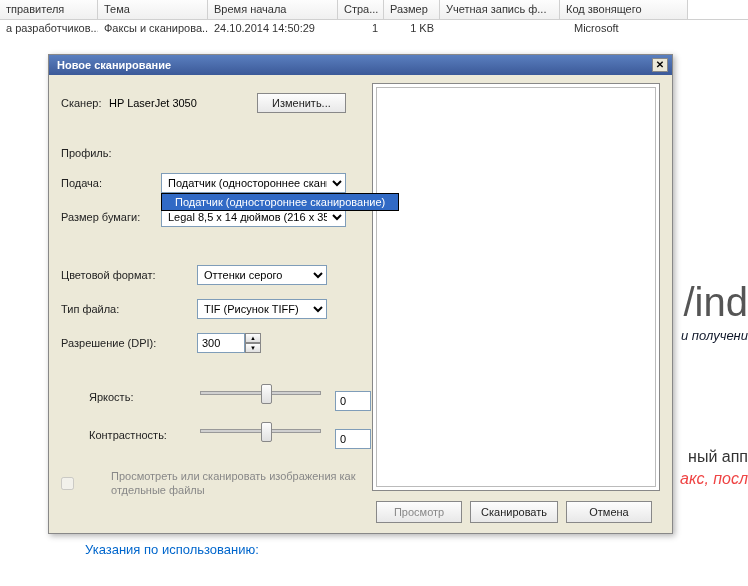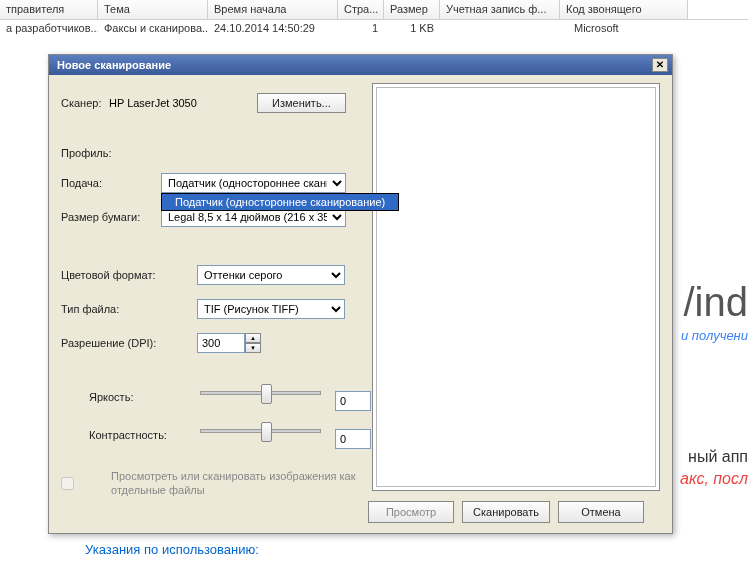--- a/index.html
+++ b/index.html
@@ -4,56 +4,56 @@
 <style>
 * { box-sizing: border-box; margin: 0; padding: 0; }
 body { font-family: Tahoma, Arial, sans-serif; font-size: 11px; background: #fff; overflow: hidden; width: 748px; height: 586px; position: relative; }
 .bg-window { position: absolute; top: 0; left: 0; right: 0; background: #fff; }
 .table-header { display: flex; background: #fff; border-bottom: 1px solid #d0d0d0; height: 20px; }
 .th { padding: 3px 6px; border-right: 1px solid #d0d0d0; background: linear-gradient(#fdfdfd,#f0f0f0); color: #333; white-space: nowrap; overflow: hidden; }
 .table-row { display: flex; background: #fff; height: 18px; }
 .td { padding: 2px 6px; color: #333; white-space: nowrap; overflow: hidden; }
 .bg-text { position: absolute; right: 0; color: #333; }
 .bg-brand { top: 280px; font-size: 40px; color: #555; }
-.bg-sub { top: 328px; font-size: 13px; font-style: italic; color: #3b82f6; }
+.bg-sub { top: 328px; font-size: 13px; font-style: italic; color: #0f172a; }
 .bg-line1 { top: 448px; font-size: 16px; color: #333; }
 .bg-line2 { top: 470px; font-size: 16px; font-style: italic; color: #ef4444; margin-left: 8px; }
 .instructions { position: absolute; left: 85px; top: 542px; color: #0066cc; font-size: 13px; }
 .dialog { position: absolute; left: 48px; top: 54px; width: 625px; height: 480px; background: #ece9d8; border: 1px solid #888; box-shadow: 2px 2px 6px rgba(0,0,0,0.3); }
 .titlebar { height: 20px; background: linear-gradient(#5a7fbf,#3b5998); color: #fff; display: flex; align-items: center; padding: 0 4px 0 8px; font-size: 11px; font-weight: bold; }
 .titlebar .spacer { flex: 1; }
 .close-btn { width: 16px; height: 14px; background: #ece9d8; border: 1px solid #888; color: #000; font-size: 10px; text-align: center; line-height: 11px; cursor: pointer; }
 .dialog-body { padding: 18px 12px 10px 12px; position: relative; height: calc(100% - 20px); }
 .left-pane { width: 310px; float: left; }
 .preview { position: absolute; right: 12px; top: 8px; width: 288px; height: 408px; border: 1px solid #888; background: #fff; padding: 3px; }
 .preview-inner { width: 100%; height: 100%; border: 1px solid #bbb; }
 .row { display: flex; align-items: center; margin-bottom: 14px; }
 .row .lbl { width: 100px; color: #222; }
 .scanner-row { margin-bottom: 34px; }
 .section-gap { height: 24px; }
 .btn { background: linear-gradient(#fdfdfd,#e8e8e8); border: 1px solid #888; padding: 3px 14px; font-size: 11px; cursor: pointer; min-width: 80px; text-align: center; color: #222; }
 .btn.disabled { color: #888; }
 .select { border: 1px solid #7f9db9; background: #fff; font-size: 11px; height: 20px; padding: 1px 2px; }
 .w185 { width: 185px; }
-.w150 { width: 148px; }
+.w150 { width: 130px; }
 .dropdown-wrap { position: relative; }
 .dropdown-option { position: absolute; left: 0; top: 20px; background: #316ac5; color: #fff; padding: 2px 13px; white-space: nowrap; z-index: 10; border: 1px solid #000; font-size: 11px; }
 .spin { display: flex; }
 .spin input { width: 48px; height: 20px; border: 1px solid #7f9db9; font-size: 11px; padding: 2px 4px; }
 .spin-btns { display: flex; flex-direction: column; }
 .spin-btns button { width: 16px; height: 10px; font-size: 6px; border: 1px solid #888; background: linear-gradient(#fdfdfd,#e0e0e0); padding: 0; line-height: 6px; }
 .slider-row { display: flex; align-items: flex-start; margin-bottom: 18px; margin-left: 28px; }
 .slider-row .lbl { width: 120px; color: #222; }
 .slider-track { width: 130px; height: 4px; background: #d0d0d0; border: 1px solid #999; position: relative; margin-right: 14px; }
 .slider-thumb { position: absolute; top: -8px; width: 11px; height: 20px; background: linear-gradient(#fdfdfd,#e0e0e0); border: 1px solid #888; border-radius: 2px; }
 .slider-val { width: 36px; height: 20px; border: 1px solid #7f9db9; background: #fff; font-size: 11px; padding: 2px 4px; text-align: left; }
 .checkbox-row { display: flex; margin-top: 20px; justify-content: space-between; }
 .checkbox-row input { margin-right: 8px; margin-top: 1px; }
 .checkbox-row label { color: #888; width: 260px; line-height: 14px; }
-.footer { position: absolute; bottom: 10px; right: 28px; display: flex; gap: 8px; }
+.footer { position: absolute; bottom: 10px; right: 20px; display: flex; gap: 8px; }
 .footer .btn { min-width: 86px; padding: 4px 10px; }
 </style>
 </head>
 <body>
 
 <div class="bg-window">
   <div class="table-header">
     <div class="th" style="width:98px">тправителя</div>
     <div class="th" style="width:110px">Тема</div>
     <div class="th" style="width:130px">Время начала</div>

